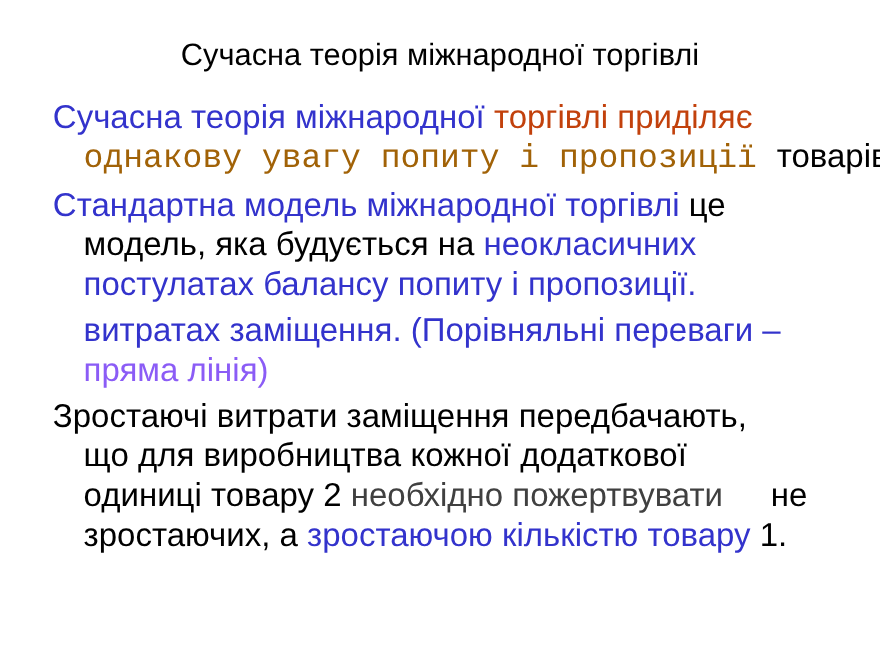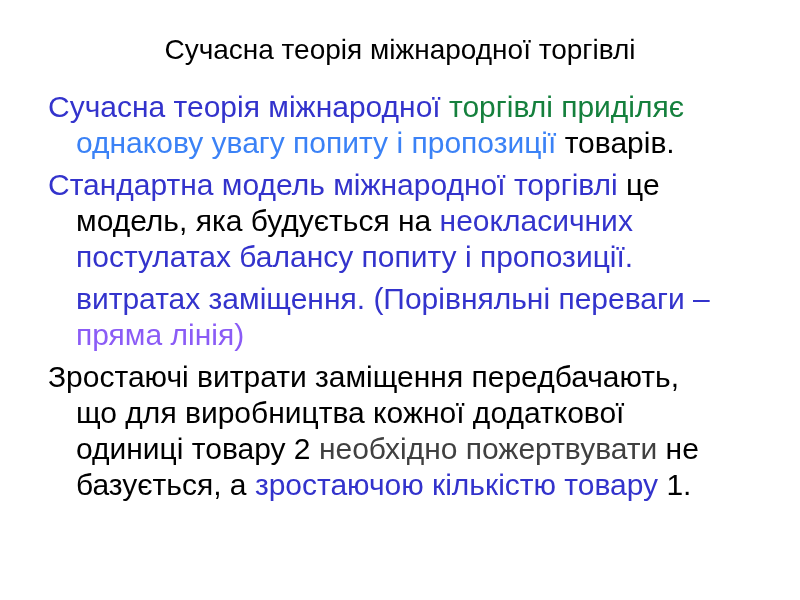--- a/index.html
+++ b/index.html
@@ -45,32 +45,32 @@
     text-align: right;
   }
 </style>
 </head>
 <body>
 
 <div class="slide">
   <div class="title">Сучасна теорія міжнародної торгівлі</div>
   <div class="body">
       <div class="paragraph">
-        <div class="line"><span class="seg" style="color: rgb(51, 51, 204);">Сучасна теорія міжнародної </span><span class="seg" style="color: #15803d;">торгівлі приділяє</span></div>
-        <div class="line cont"><span class="seg" style="color: #3b82f6;">однакову увагу попиту і пропозиції </span><span class="seg" style="color: rgb(0, 0, 0);">товарів.</span></div>
+        <div class="line"><span class="seg" style="color: rgb(51, 51, 204);">Сучасна теорія міжнародної </span><span class="seg" style="color: #c2410c;">торгівлі приділяє</span></div>
+        <div class="line cont"><span class="seg" style="color: #a16207; font-family: Liberation Mono, monospace;">однакову увагу попиту і пропозиції </span><span class="seg" style="color: rgb(0, 0, 0);">товарів.</span></div>
       </div>
       <div class="paragraph">
         <div class="line"><span class="seg u" style="color: rgb(51, 51, 204);">Стандартна модель міжнародної торгівлі</span><span class="seg" style="color: rgb(0, 0, 0);"> це</span></div>
         <div class="line cont"><span class="seg" style="color: rgb(0, 0, 0);">модель, яка будується на </span><span class="seg" style="color: rgb(51, 51, 204);">неокласичних</span></div>
         <div class="line cont"><span class="seg" style="color: rgb(51, 51, 204);">постулатах балансу попиту і пропозиції.</span></div>
       </div>
       <div class="paragraph">
         <div class="line cont"><span class="seg" style="color: rgb(51, 51, 204);">витратах заміщення. (Порівняльні переваги –</span></div>
         <div class="line cont"><span class="seg" style="color: #8b5cf6;">пряма лінія)</span></div>
       </div>
       <div class="paragraph">
         <div class="line"><span class="seg u" style="color: rgb(0, 0, 0);">Зростаючі витрати заміщення</span><span class="seg" style="color: rgb(0, 0, 0);"> передбачають,</span></div>
         <div class="line cont"><span class="seg" style="color: rgb(0, 0, 0);">що для виробництва кожної додаткової</span></div>
-        <div class="line cont"><span class="seg" style="color: rgb(0, 0, 0);">одиниці товару 2 </span><span class="seg" style="color: #404040;">необхідно пожертвувати</span><span class="seg" style="color: rgb(0, 0, 0);"> не</span></div>
-        <div class="line cont"><span class="seg" style="color: rgb(0, 0, 0);">базується, а </span><span class="seg" style="color: rgb(51, 51, 204);">зростаючою кількістю товару</span><span class="seg" style="color: rgb(0, 0, 0);"> 1.</span></div>
+        <div class="line cont"><span class="seg" style="color: rgb(0, 0, 0);">одиниці товару 2 </span><span class="seg" style="color: #404040;">необхідно пожертвувати</span><span class="seg" style="color: rgb(0, 0, 0); margin-left: 35px;"> не</span></div>
+        <div class="line cont"><span class="seg" style="color: rgb(0, 0, 0);">зростаючих, а </span><span class="seg" style="color: rgb(51, 51, 204);">зростаючою кількістю товару</span><span class="seg" style="color: rgb(0, 0, 0);"> 1.</span></div>
       </div>
     </div>
 </div>
 
 </body></html>

